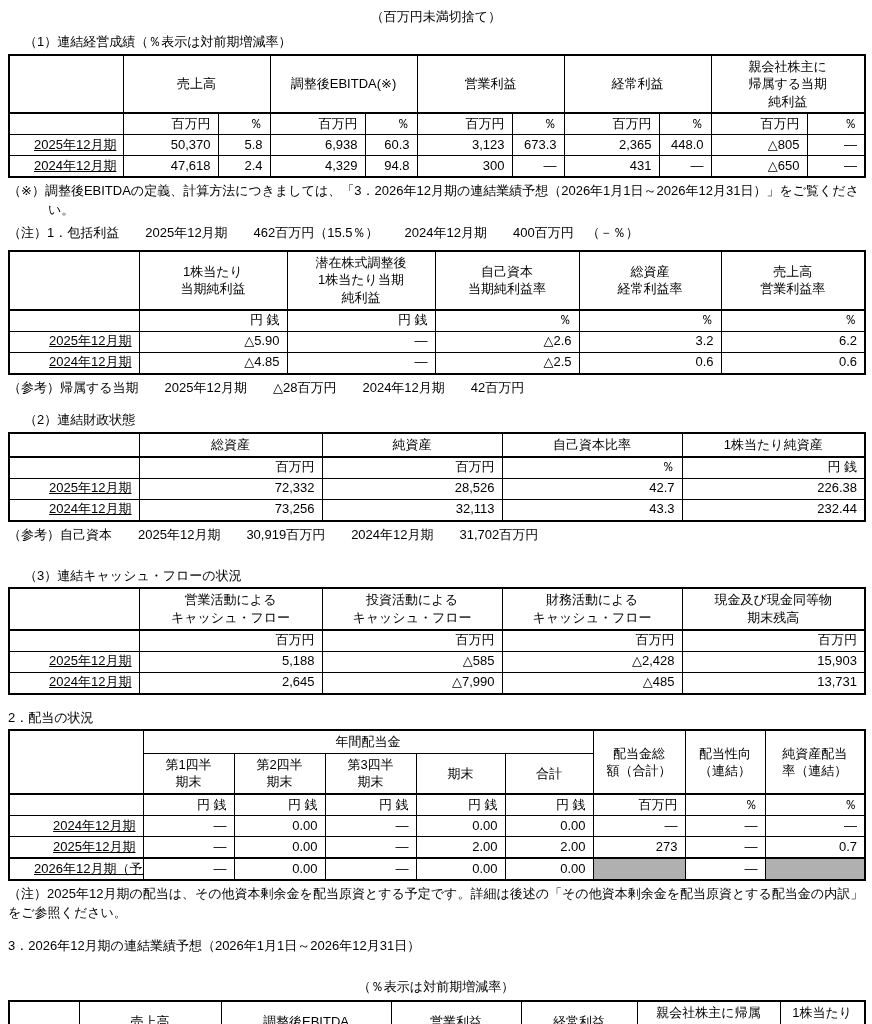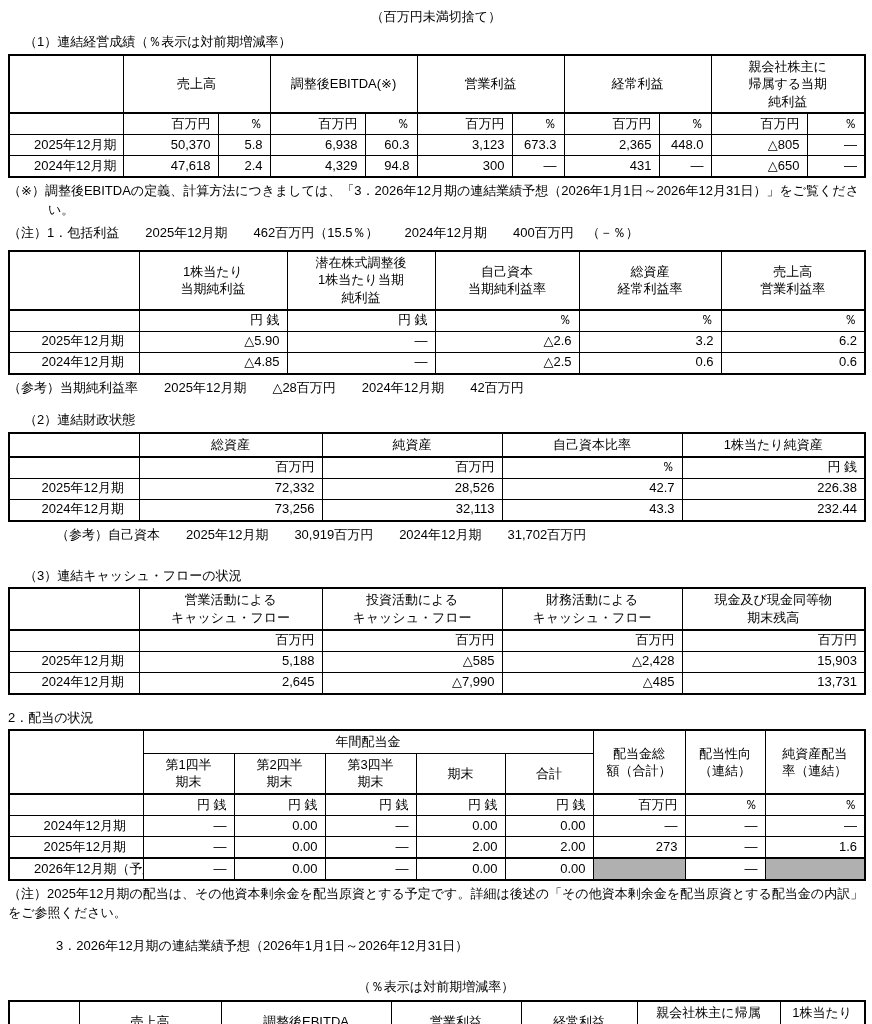--- a/index.html
+++ b/index.html
@@ -30,29 +30,29 @@
   }
   th {
     text-align:center;
     vertical-align:middle;
     padding:2px 2px;
     white-space:pre-line;
     line-height:1.35;
   }
   td { padding:0 7px; height:20px; }
   td.num, td.unit { text-align:right; }
-  td.label { text-align:center; padding-left:24px; white-space:nowrap; }
+  td.label { text-align:right; padding-left:24px; white-space:nowrap;text-decoration:underline; }
   tr.hsep th, th.hsep { border-bottom:2px solid #000;border-radius:25px; }
   tr.topline td { border-top:2px solid #000; }
   .gray { background:#b0b0b0; }
 
   .note { margin:4px 0 2px 0; }
   .hang { padding-left:40px; text-indent:-40px; }
   .mb-sec { margin-bottom:14px; }
-  .mb-big { margin-bottom:22px;margin-left:48px; }
+  .mb-big { margin-bottom:22px; }
   .mt-sm { margin-top:7px; }
 </style>
 </head>
 <body>
 
 <div class="page">
 
   <div class="right-note rounding">（百万円未満切捨て）</div>
 
 
@@ -175,21 +175,21 @@
       <td class="label">2024年12月期</td>
       <td class="num">△4.85</td>
       <td class="num">―</td>
       <td class="num">△2.5</td>
       <td class="num">0.6</td>
       <td class="num">0.6</td>
     </tr>
   </tbody>
     </table>
 
-  <div class="note mb-sec">（参考）当期純利益率　　2025年12月期　　△28百万円　　2024年12月期　　42百万円</div>
+  <div class="note mb-sec">（参考）帰属する当期　　2025年12月期　　△28百万円　　2024年12月期　　42百万円</div>
 
   <div class="sec-heading indent1">（2）連結財政状態</div>
 
   <table>
     <colgroup>
       <col style="width:130px">
         <col style="width:183px">
         <col style="width:180px">
       <col style="width:180px">
         <col style="width:183px">
@@ -333,21 +333,21 @@
     </tr>
     <tr>
       <td class="label">2025年12月期</td>
       <td class="num">―</td>
       <td class="num">0.00</td>
       <td class="num">―</td>
       <td class="num">2.00</td>
       <td class="num">2.00</td>
       <td class="num">273</td>
       <td class="num">―</td>
-      <td class="num">1.6</td>
+      <td class="num">0.7</td>
     </tr>
     <tr class="topline">
       <td class="label">2026年12月期（予想）</td>
       <td class="num">―</td>
       <td class="num">0.00</td>
       <td class="num">―</td>
       <td class="num">0.00</td>
       <td class="num">0.00</td>
       <td class="num gray"></td>
       <td class="num">―</td>

